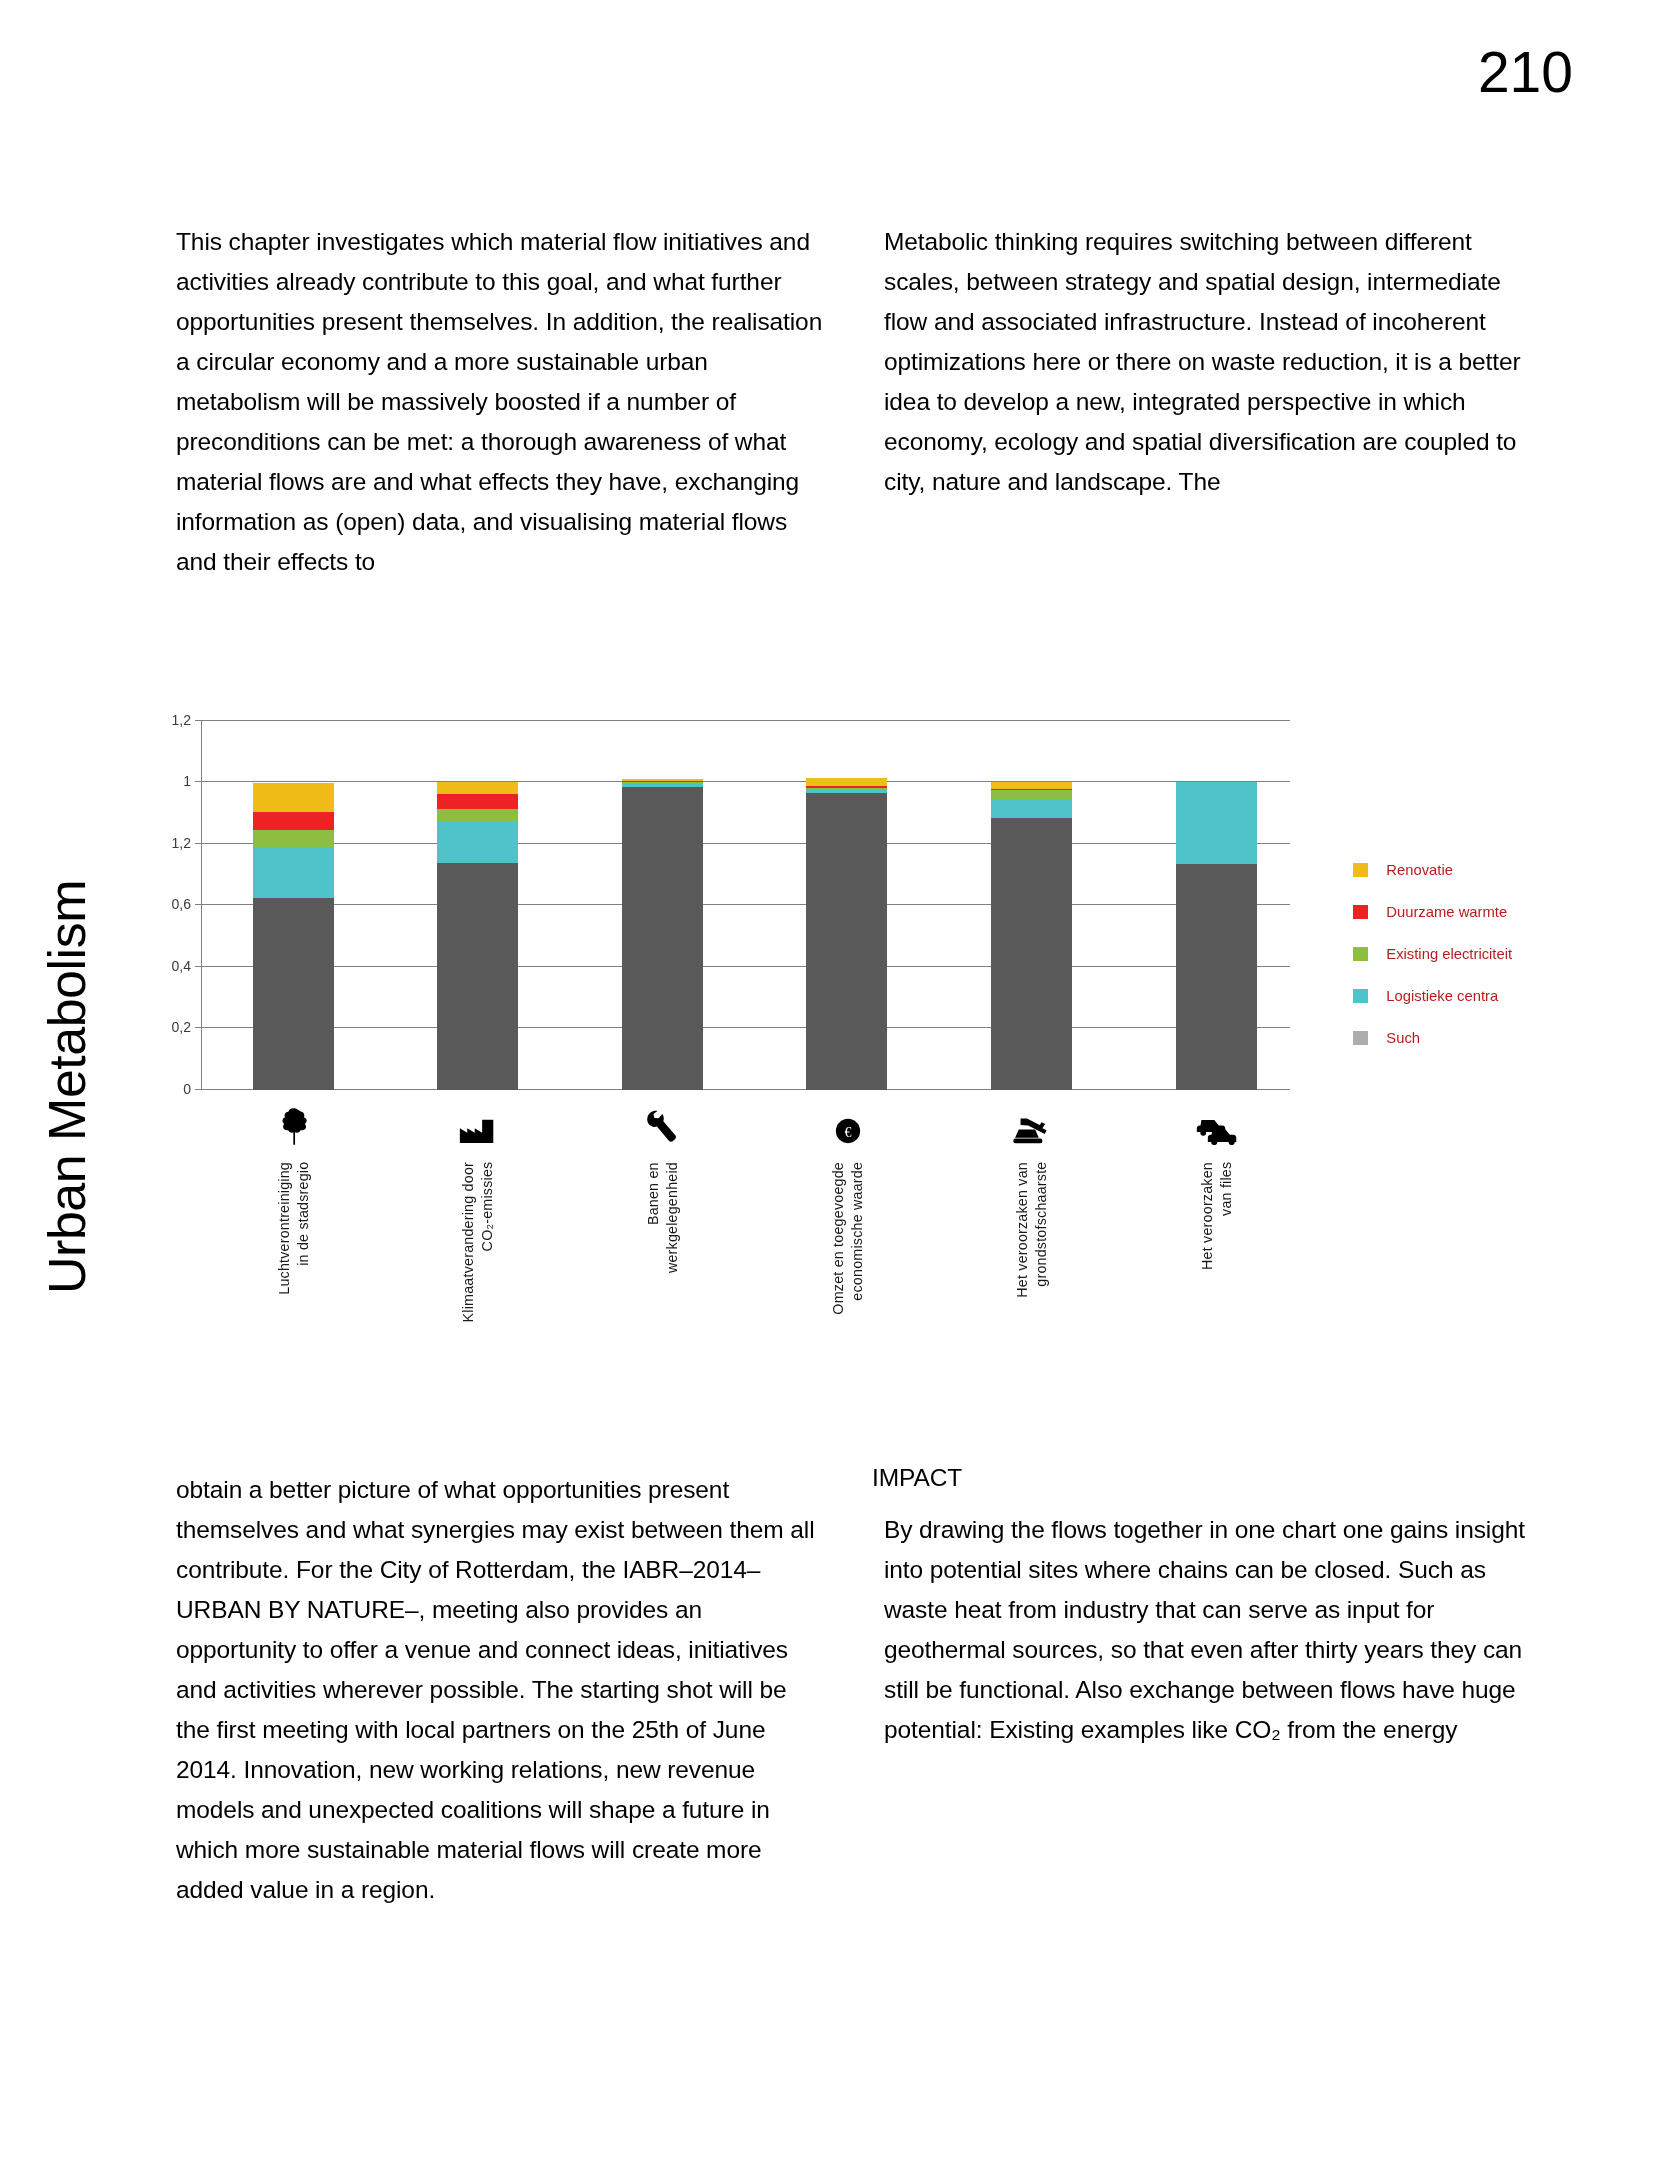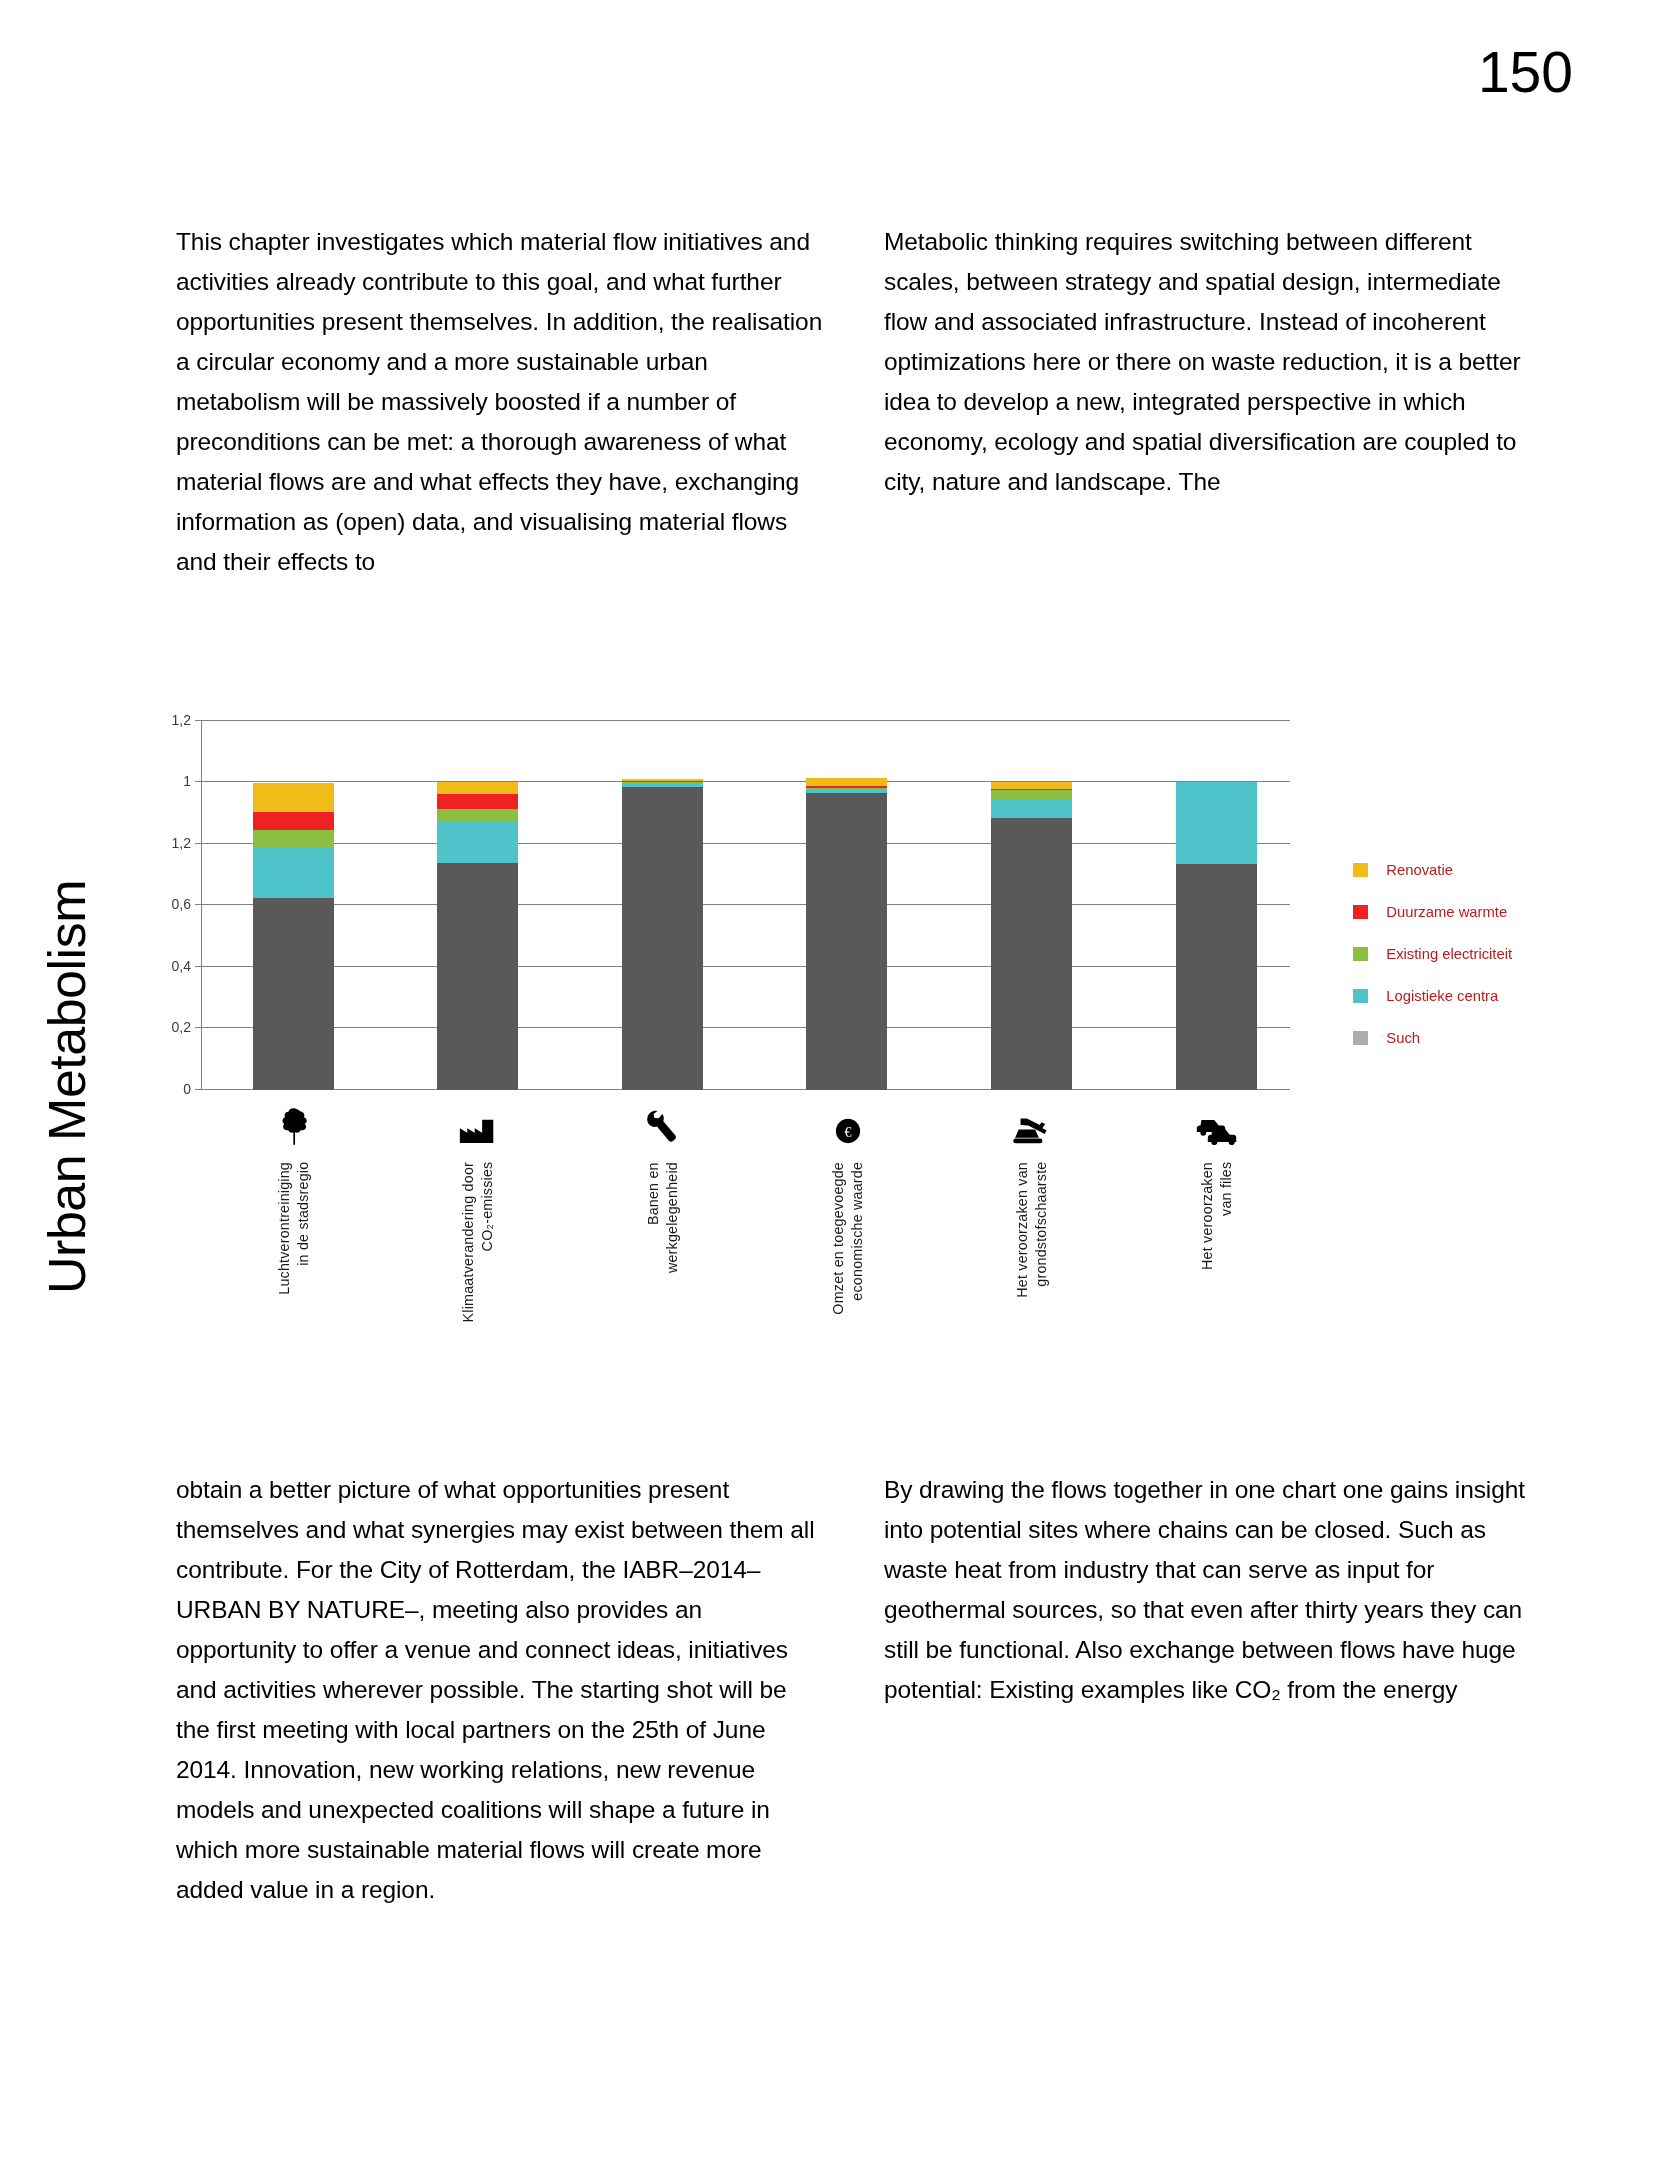--- a/index.html
+++ b/index.html
@@ -173,21 +173,21 @@
   .legend-label {
     margin-left: 18.5px;
     font-size: 14.8px;
     color: #b91c1c;
     white-space: nowrap;
   }
 </style>
 </head>
 <body>
 
-<div id="page-number">150</div>
+<div id="page-number">210</div>
 
 <div id="section-title">Urban Metabolism</div>
 
 <div class="col" id="col-top-left">
   <p>This chapter investigates which material flow initiatives and activities already contribute to this goal, and what further opportunities present themselves. In addition, the realisation a circular economy and a more sustainable urban metabolism will be massively boosted if a number of preconditions can be met: a thorough awareness of what material flows are and what effects they have, exchanging information as (open) data, and visualising material flows and their effects to</p>
 </div>
 
 <div class="col" id="col-top-right">
   <p>Metabolic thinking requires switching between different scales, between strategy and spatial design, intermediate flow and associated infrastructure. Instead of incoherent optimizations here or there on waste reduction, it is a better idea to develop a new, integrated perspective in which economy, ecology and spatial diversification are coupled to city, nature and landscape. The</p>
 </div>
@@ -368,15 +368,16 @@
         <span class="legend-label">Such</span>
       </div>
     </div>
 </div>
 
 <div class="col" id="col-bot-left">
   <p>obtain a better picture of what opportunities present themselves and what synergies may exist between them all contribute. For the City of Rotterdam, the IABR–2014–URBAN BY NATURE–, meeting also provides an opportunity to offer a venue and connect ideas, initiatives and activities wherever possible. The starting shot will be the first meeting with local partners on the 25th of June 2014. Innovation, new working relations, new revenue models and unexpected coalitions will shape a future in which more sustainable material flows will create more added value in a region.</p>
 </div>
 
 <div class="col" id="col-bot-right">
+  <h3>IMPACT</h3>
   <p>By drawing the flows together in one chart one gains insight into potential sites where chains can be closed. Such as waste heat from industry that can serve as input for geothermal sources, so that even after thirty years they can still be functional. Also exchange between flows have huge potential: Existing examples like CO₂ from the energy</p>
 </div>
 
 
 </body></html>

